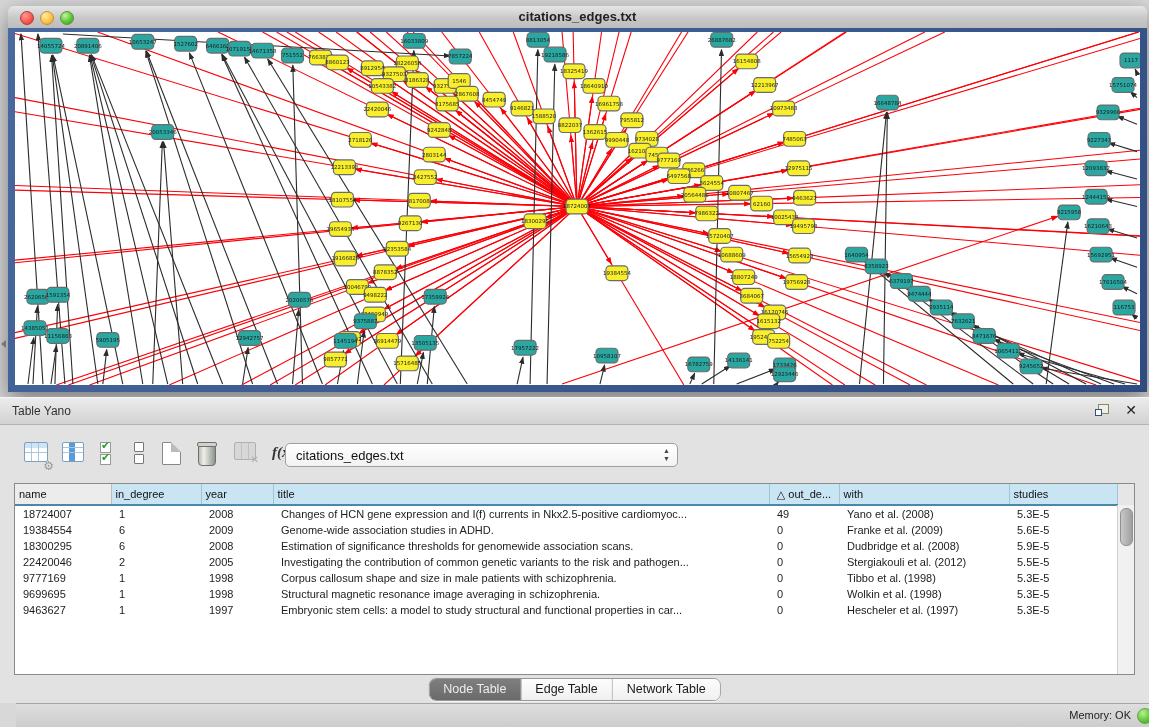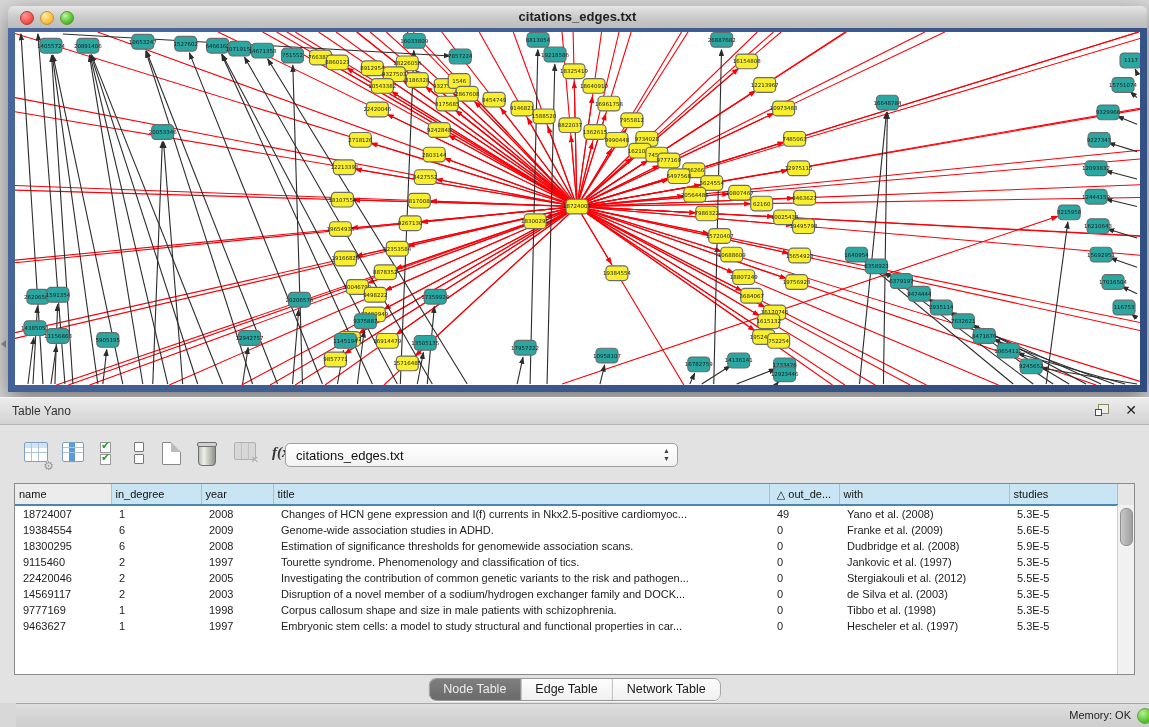--- a/index.html
+++ b/index.html
@@ -906,53 +906,44 @@
           <tr>
             <td>18300295</td>
             <td>6</td>
             <td>2008</td>
             <td>Estimation of significance thresholds for genomewide association scans.</td>
             <td>0</td>
             <td>Dudbridge et al. (2008)</td>
             <td>5.9E-5</td>
           </tr>
           <tr>
-            <td>9115460</td>
-            <td>2</td>
-            <td>1997</td>
-            <td>Tourette syndrome. Phenomenology and classification of tics.</td>
-            <td>0</td>
-            <td>Jankovic et al. (1997)</td>
-            <td>5.3E-5</td>
-          </tr>
-          <tr>
             <td>22420046</td>
             <td>2</td>
             <td>2005</td>
             <td>Investigating the contribution of common genetic variants to the risk and pathogen...</td>
             <td>0</td>
             <td>Stergiakouli et al. (2012)</td>
             <td>5.5E-5</td>
           </tr>
           <tr>
-            <td>14569117</td>
-            <td>2</td>
-            <td>2003</td>
-            <td>Disruption of a novel member of a sodium/hydrogen exchanger family and DOCK...</td>
-            <td>0</td>
-            <td>de Silva et al. (2003)</td>
-            <td>5.3E-5</td>
-          </tr>
-          <tr>
             <td>9777169</td>
             <td>1</td>
             <td>1998</td>
             <td>Corpus callosum shape and size in male patients with schizophrenia.</td>
             <td>0</td>
             <td>Tibbo et al. (1998)</td>
+            <td>5.3E-5</td>
+          </tr>
+          <tr>
+            <td>9699695</td>
+            <td>1</td>
+            <td>1998</td>
+            <td>Structural magnetic resonance image averaging in schizophrenia.</td>
+            <td>0</td>
+            <td>Wolkin et al. (1998)</td>
             <td>5.3E-5</td>
           </tr>
           <tr>
             <td>9463627</td>
             <td>1</td>
             <td>1997</td>
             <td>Embryonic stem cells: a model to study structural and functional properties in car...</td>
             <td>0</td>
             <td>Hescheler et al. (1997)</td>
             <td>5.3E-5</td>

